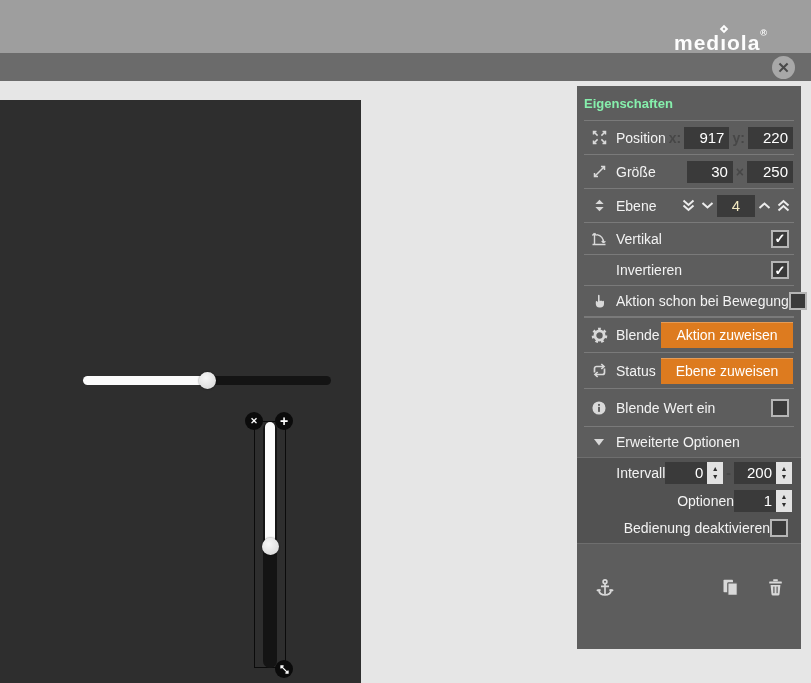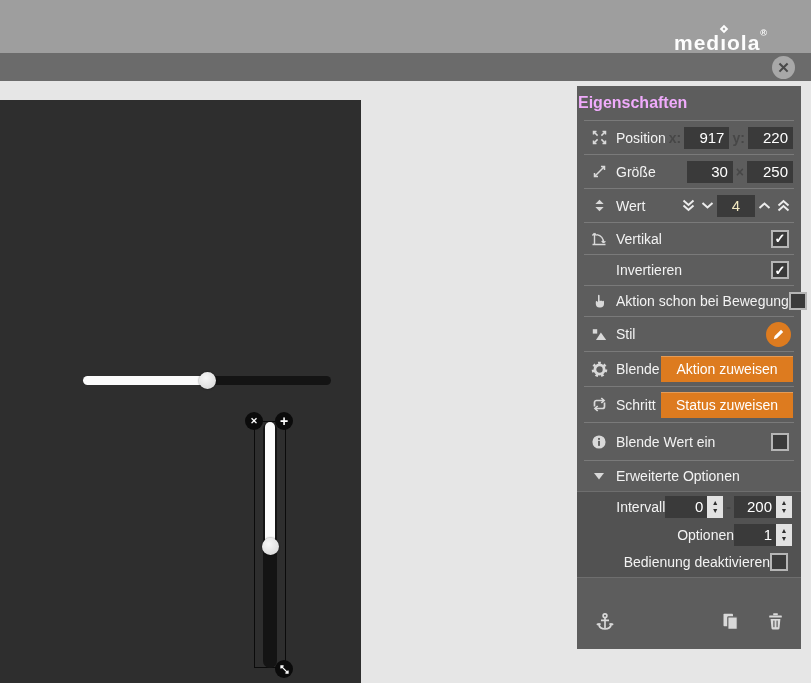--- a/index.html
+++ b/index.html
@@ -33,22 +33,22 @@
   .handle{position:absolute;width:18px;height:18px;border-radius:50%;background:#0b0b0b;color:#fff;
           display:flex;align-items:center;justify-content:center;cursor:pointer;}
   .handle-x{left:245px;top:312px;font-size:9px;font-weight:bold;}
   .handle-plus{left:275px;top:312px;font-size:14px;font-weight:bold;line-height:0;}
   .handle-resize{left:275px;top:560px;}
   
   .panel{position:absolute;left:577px;top:86px;width:224px;height:563px;background:#5d5d5d;
          color:#f3f3f3;display:flex;flex-direction:column;font-size:14px;}
   .prow{display:flex;align-items:center;padding:0 8px 0 12px;flex:none;text-align:center;}
   .sep{height:1px;background:#7a7a7a;margin:0 7px;flex:none;}
-  .ptitle{height:34px;display:flex;align-items:center;padding-left:1px;
-          font-size:16px;font-weight:bold;color:#f0abfc;}
+  .ptitle{height:34px;display:flex;align-items:center;padding-left:7px;
+          font-size:13px;font-weight:bold;color:#86efac;}
   .icon{width:20px;flex:none;display:flex;align-items:center;justify-content:center;}
   .plabel{margin-left:7px;white-space:nowrap;}
   .spacer{flex:1;}
   .dim{color:#474747;font-weight:bold;margin:0 3px;}
   .field{background:#3a3a3a;color:#fff;height:22px;width:46px;display:flex;align-items:center;
          justify-content:flex-end;padding:0 5px;box-sizing:border-box;font-size:15px;}
   .field-ebene{width:38px;justify-content:center;color:#f2e8c0;}
   .checkbox{width:14px;height:14px;background:#3a3a3a;border:2px solid #b5b5b5;flex:none;
             display:flex;align-items:center;justify-content:center;color:#fff;
             font-size:13px;font-weight:bold;margin-right:4px;cursor:pointer;line-height:1;}
@@ -138,21 +138,21 @@
   </div>
   <div class="sep"></div>
 
   <div class="prow" style="height:33px">
     <span class="icon">
       <svg width="15" height="15" viewBox="0 0 17 17" fill="#d9d9d9">
         <polygon points="8.5,2 13.2,6.8 3.8,6.8"></polygon>
           <polygon points="3.8,10.2 13.2,10.2 8.5,15"></polygon>
       </svg>
       </span>
-    <span class="plabel">Wert</span>
+    <span class="plabel">Ebene</span>
     <span class="spacer"></span>
     <span class="chev">
       <svg width="13" height="13" viewBox="0 0 13 13" stroke="#ececec" stroke-width="2" fill="none">
           <path d="M1.5 1.5 L6.5 6 L11.5 1.5 M1.5 6.5 L6.5 11 L11.5 6.5"></path>
         </svg>
       </span>
     <span class="chev">
       <svg width="13" height="9" viewBox="0 0 13 9" stroke="#ececec" stroke-width="2" fill="none">
           <path d="M1.5 2 L6.5 6.5 L11.5 2"></path>
         </svg>
@@ -197,37 +197,20 @@
       <svg width="15" height="16" viewBox="0 0 17 17" fill="#d9d9d9">
         <path d="M6.8 2.3 c0-1.1 1.8-1.1 1.8 0 V8.2 l1 .2 c.1-.7 1.6-.6 1.6.1 l.9.2 c.2-.6 1.5-.4 1.5.3 V12 c0 2.4-1.6 4-4 4 H8.3 C5.8 16 4.3 14.1 4.3 11.7 V9.3 c0-.9 1.3-1.1 1.8-.3 l.7 1 Z"></path>
       </svg>
       </span>
     <span class="plabel">Aktion schon bei Bewegung</span>
     <span class="spacer"></span>
     <span class="checkbox"></span>
   </div>
   <div class="sep"></div>
 
-  <div class="prow" style="height:34px">
-    <span class="icon">
-      <svg width="17" height="17" viewBox="0 0 17 17" fill="#d9d9d9">
-        <rect x="1.8" y="3.2" width="4.4" height="4.4"></rect>
-          <path d="M5 14 L9.9 6.4 L15.2 14 Z"></path>
-      </svg>
-      </span>
-    <span class="plabel">Stil</span>
-    <span class="spacer"></span>
-    <span class="pencil-circle">
-      <span>
-        <svg width="13" height="13" viewBox="0 0 13 13">
-            <path d="M1.8 11.2 l.9-3.1 6.3-6.3 2.2 2.2 -6.3 6.3 Z" fill="#fff"></path>
-          </svg>
-      </span>
-    </span>
-  </div>
   <div class="sep"></div>
 
   <div class="prow" style="height:34px">
     <span class="icon">
       <svg width="17" height="17" viewBox="0 0 17 17" fill="none">
         <circle cx="8.5" cy="8.5" r="4.6" stroke="#d9d9d9" stroke-width="2.8"></circle>
         <circle cx="8.5" cy="8.5" r="6.6" stroke="#d9d9d9" stroke-width="2.4" stroke-dasharray="2.7 3.2"></circle>
       </svg>
       </span>
     <span class="plabel">Blende</span>
@@ -238,23 +221,23 @@
 
   <div class="prow" style="height:35px">
     <span class="icon">
       <svg width="17" height="17" viewBox="0 0 17 17" stroke="#d9d9d9" stroke-width="1.7" fill="none">
         <path d="M3.5 10.5 V6.5 a2 2 0 0 1 2-2 h7"></path>
           <path d="M10.3 2 l2.7 2.5 -2.7 2.5"></path>
         <path d="M13.5 6.5 v4 a2 2 0 0 1 -2 2 h-7"></path>
           <path d="M6.7 15 l-2.7-2.5 2.7-2.5"></path>
       </svg>
       </span>
-    <span class="plabel">Schritt</span>
-    <span class="spacer"></span>
-    <span class="orange-btn">Status zuweisen</span>
+    <span class="plabel">Status</span>
+    <span class="spacer"></span>
+    <span class="orange-btn">Ebene zuweisen</span>
   </div>
   <div class="sep"></div>
 
   <div class="prow" style="height:37px">
     <span class="icon">
       <svg width="16" height="16" viewBox="0 0 17 17">
         <circle cx="8.5" cy="8.5" r="7" fill="#d9d9d9"></circle>
         <rect x="7.5" y="4.2" width="2" height="2" fill="#5d5d5d"></rect>
         <rect x="7.5" y="7.3" width="2" height="5.3" fill="#5d5d5d"></rect>
       </svg>

